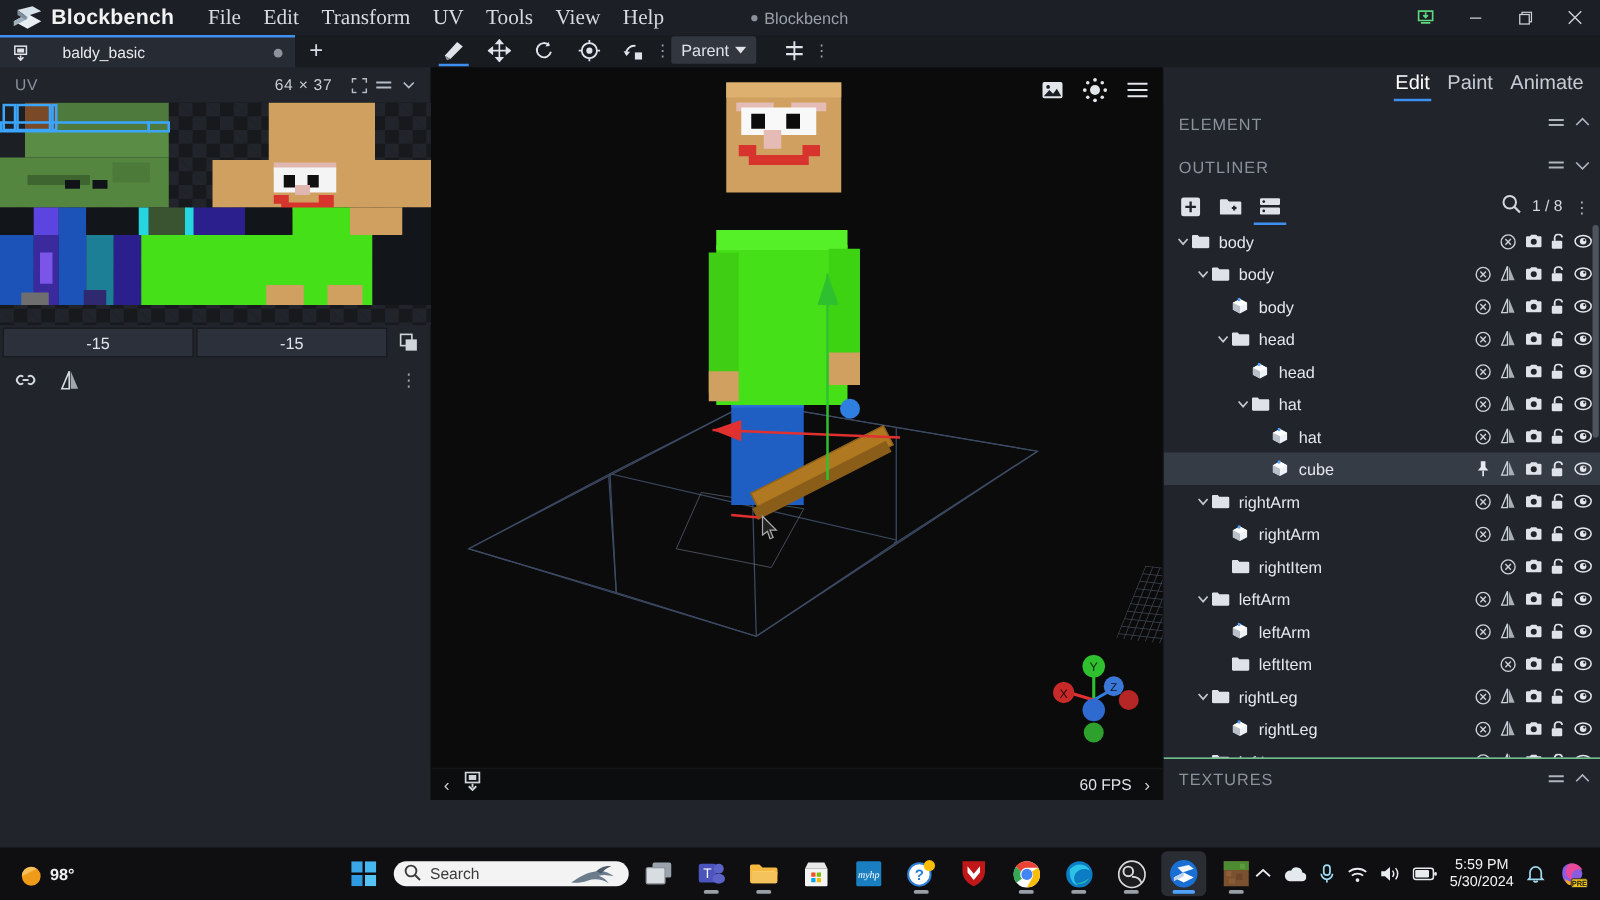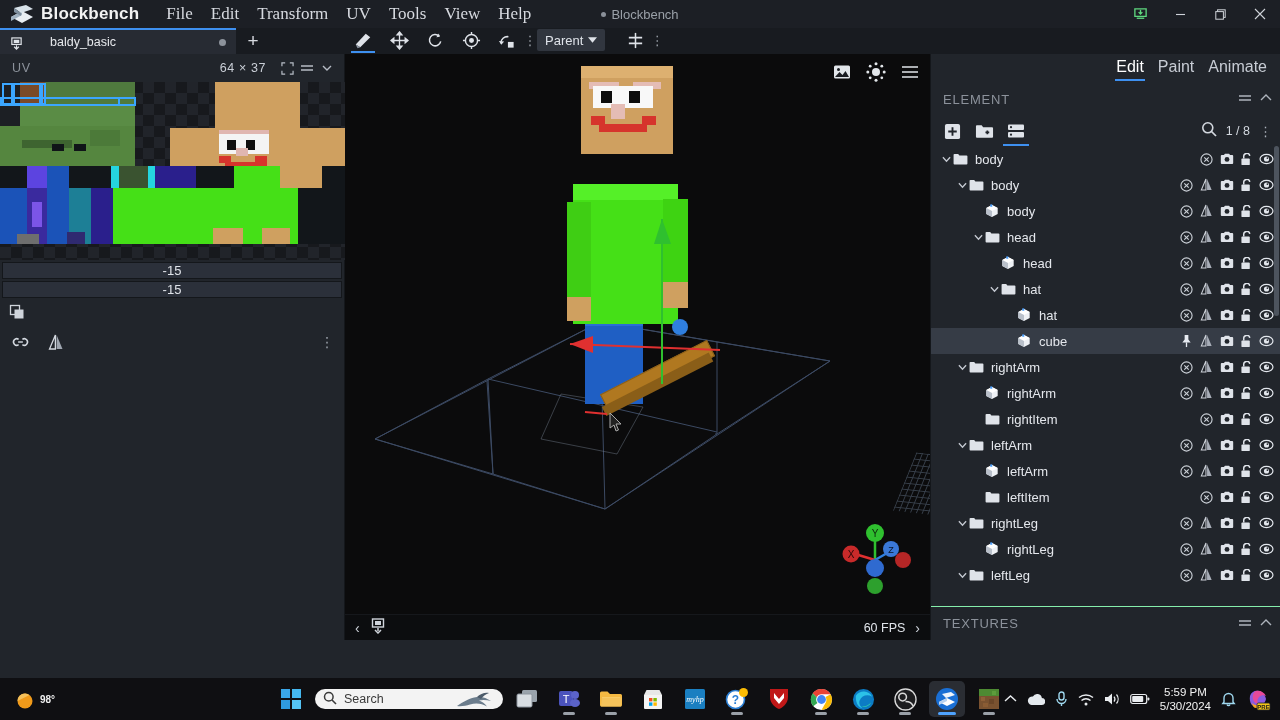--- a/index.html
+++ b/index.html
@@ -72,21 +72,21 @@
     position:absolute; inset:0;
     background-image:
       linear-gradient(45deg,#21242a 25%,transparent 25%,transparent 75%,#21242a 75%),
       linear-gradient(45deg,#21242a 25%,transparent 25%,transparent 75%,#21242a 75%);
     background-size:22px 22px; background-position:0 0,11px 11px; background-color:#17191d;
   }
   .uvpx { position:absolute; }
   .uv-sel {
     position:absolute; border:2px solid #3ba6ff; box-sizing:border-box;
   }
-  .uv-fields { display:flex; gap:2px; padding:2px 2px 0 2px; background:#21252b;flex-direction:column; }
+  .uv-fields { display:flex; gap:2px; padding:2px 2px 0 2px; background:#21252b; }
   .uv-field {
     flex:1; height:24px; background:#2b303a; color:#dfe3e9; font-size:13px;
     display:flex; align-items:center; justify-content:center; border:1px solid #14171b;
   }
   .uv-copy { width:30px; height:24px; display:flex; align-items:center; justify-content:center;
     color:#cfd4db; }
   .uv-tools { display:flex; align-items:center; gap:16px; padding:8px 10px; }
   .uv-tools .ti { color:#d4d9e0; width:20px; height:20px; display:flex;
     align-items:center; justify-content:center;}
   .uv-tools .dots { margin-left:auto; color:#9aa0a8; font-size:14px; letter-spacing:0; }
@@ -147,21 +147,21 @@
     position:absolute; right:1px; top:0; width:5px; height:170px; background:#4d545e; border-radius:3px;
   }
   .textures-head { border-top:1px solid #86efac; }
 
   
   .taskbar {
     position:absolute; left:0; bottom:0; width:1280px; height:42px;
     background:#0f0f12; display:flex; align-items:center;
   }
   .weather { display:flex; align-items:center; gap:4px; margin-left:14px; }
-  .weather .wtxt { color:#f0f0f0; font-size:10px; font-weight:bold; }
+  .weather .wtxt { color:#f0f0f0; font-size:13px; font-weight:bold; }
   .tb-center { position:absolute; left:50%; transform:translateX(-50%);
     display:flex; align-items:center; gap:6px; }
   .tb-ico { width:36px; height:36px; display:flex; align-items:center;
     justify-content:center; position:relative; border-radius:5px; }
   .tb-ico.running:after {
     content:''; position:absolute; bottom:2px; left:50%; transform:translateX(-50%);
     width:12px; height:3px; border-radius:2px; background:#9aa0a8;
   }
   .tb-ico.active { background:#2a2d33; }
   .tb-ico.active:after {
@@ -561,20 +561,35 @@
               </svg>
           </span>
           <span class="si">
             <svg width="12" height="10" viewBox="0 0 12 10">
                 <path d="M1 7l5-5 5 5" fill="none" stroke="#aeb4bd" stroke-width="1.4"></path>
               </svg>
           </span>
         </span>
       </div>
 
+      <div class="sect-head">
+        <span>OUTLINER</span>
+        <span class="sh-icons">
+          <span class="si">
+            <svg width="14" height="10" viewBox="0 0 14 10">
+                <path d="M1 3h12M1 7h12" stroke="#aeb4bd" stroke-width="1.5"></path>
+              </svg>
+          </span>
+          <span class="si">
+            <svg width="12" height="10" viewBox="0 0 12 10">
+                <path d="M1 3l5 5 5-5" fill="none" stroke="#aeb4bd" stroke-width="1.4"></path>
+              </svg>
+          </span>
+        </span>
+      </div>
 
       <div class="outliner-tools">
         <span class="ot-btn">
           <svg width="17" height="17" viewBox="0 0 18 18">
             <rect x="1" y="1" width="16" height="16" rx="2" fill="#dfe3e9"></rect>
             <path d="M9 4.5v9M4.5 9h9" stroke="#21252b" stroke-width="2"></path>
           </svg>
         </span>
         <span class="ot-btn">
           <svg width="19" height="16" viewBox="0 0 20 16">

